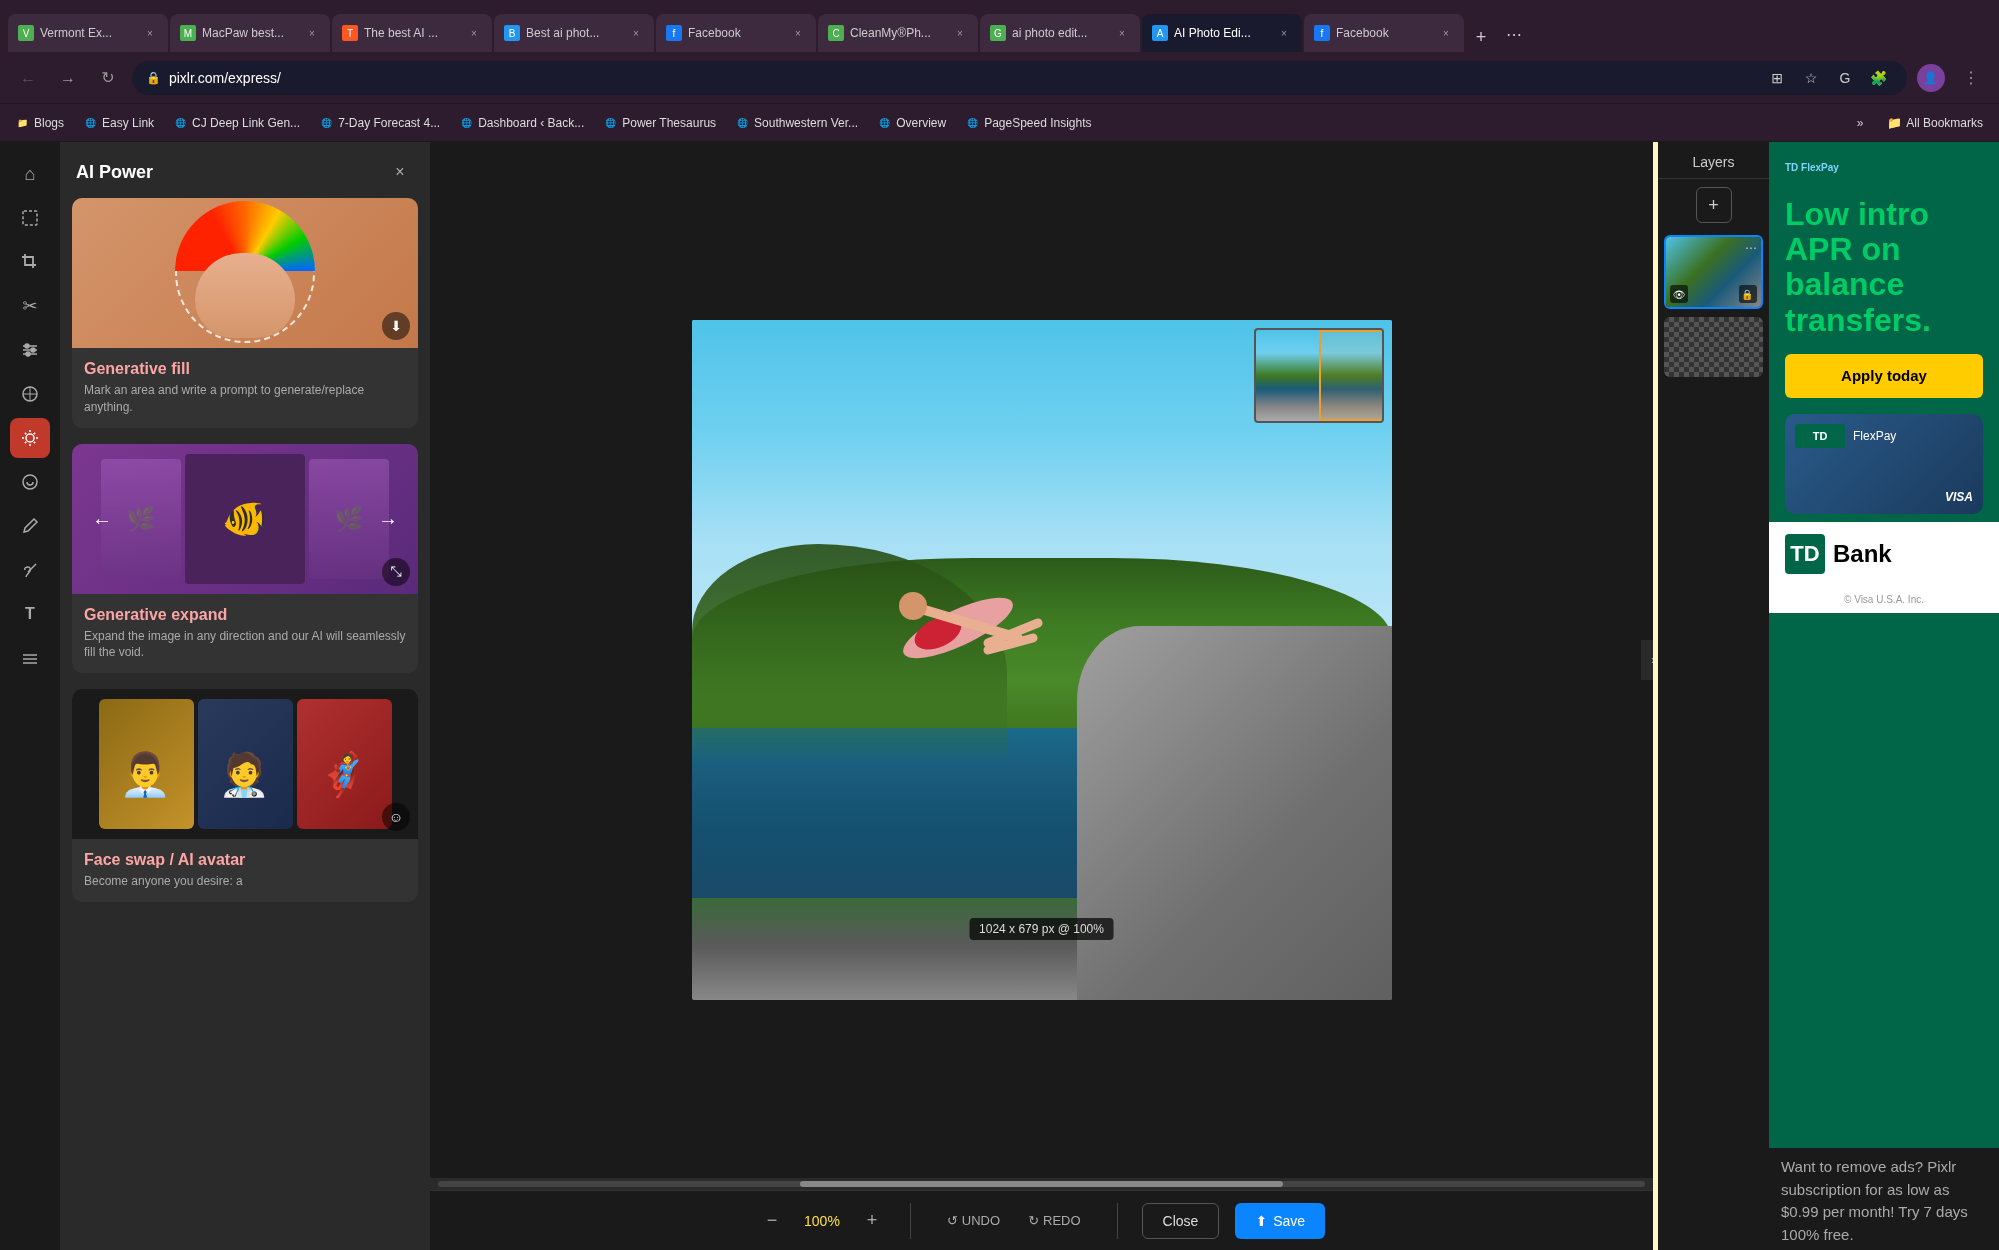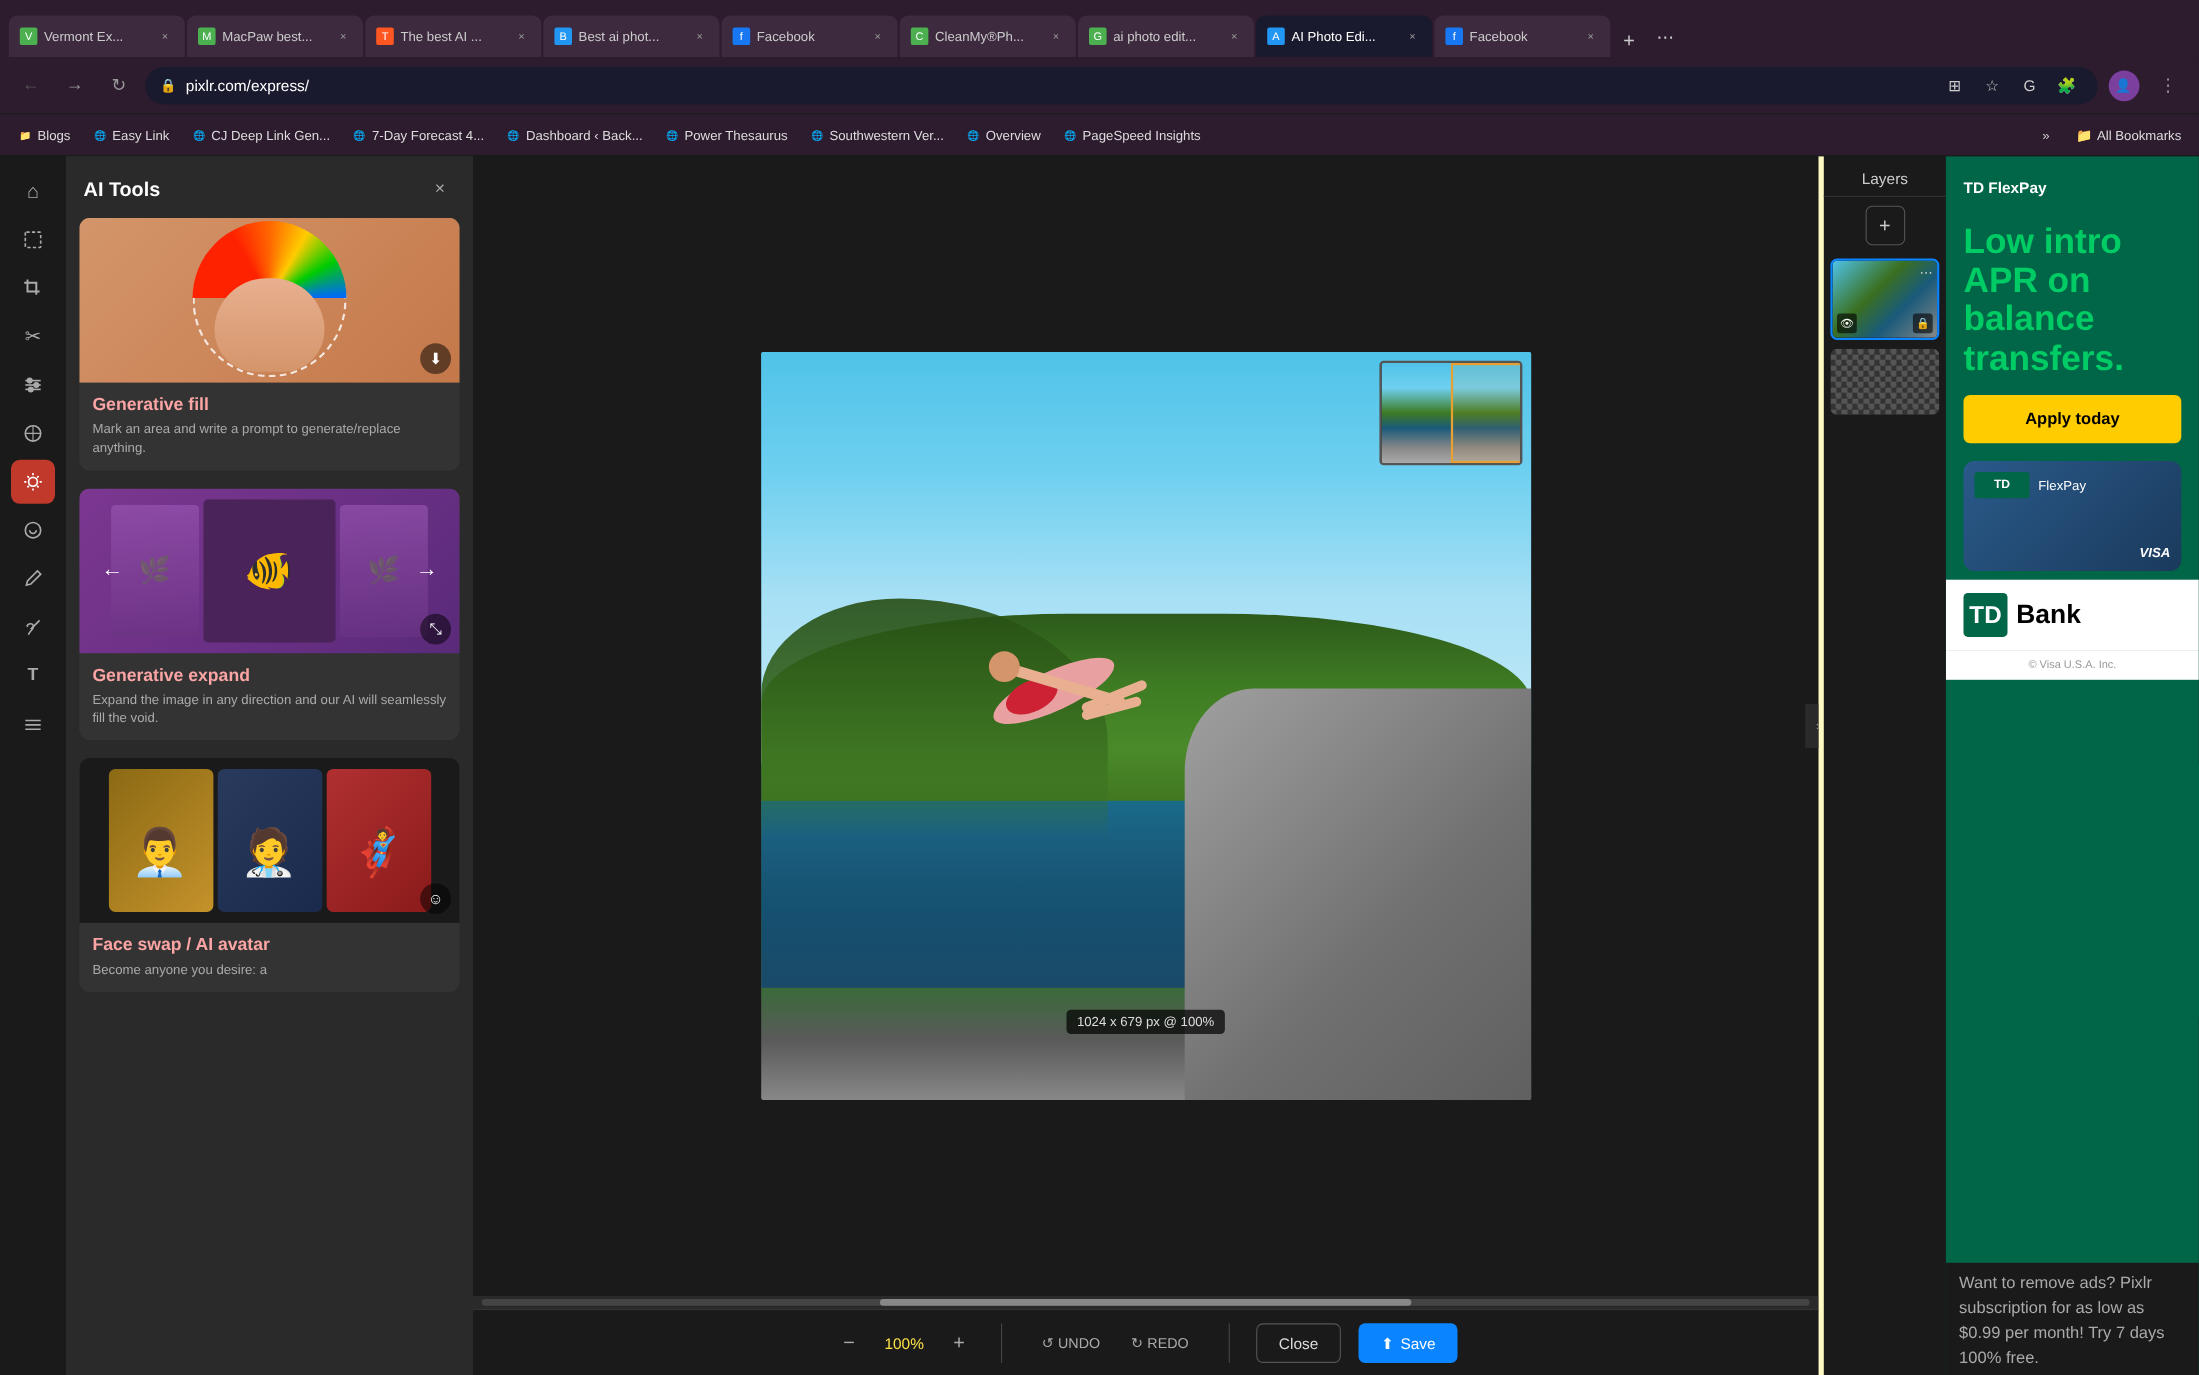--- a/index.html
+++ b/index.html
@@ -330,21 +330,21 @@
         <svg width="20" height="20" viewBox="0 0 20 20" fill="none" stroke="#aaa" stroke-width="1.5">
           <line x1="3" y1="7" x2="17" y2="7"></line>
           <line x1="3" y1="11" x2="17" y2="11"></line>
           <line x1="3" y1="15" x2="17" y2="15"></line>
         </svg>
       </div>
     </div>
 
     <div class="ai-tools-panel">
       <div class="panel-header">
-        <span class="panel-title">AI Tools</span>
+        <span class="panel-title">AI Power</span>
         <div class="panel-close">×</div>
       </div>
 
       <div class="tool-card">
         <div class="tool-card-image">
           <div class="gen-fill-bg">
 
             <div style="position:relative;width:200px;height:145px;display:flex;align-items:center;justify-content:center;">
 
               <div style="position:absolute;width:140px;height:140px;border:2px dashed rgba(255,255,255,0.8);border-radius:50%;top:2px;left:30px;"></div>
@@ -498,21 +498,21 @@
         </div>
       </div>
 
       <div class="layer-empty"></div>
     </div>
 
     <div class="ad-sidebar">
       <div class="ad-content">
         <div class="ad-brand">
           <div class="td-logo-area">
-            <div style="font-size:14px;font-weight:700;color:#ffffff;">TD FlexPay</div>
+            <div style="font-size:10px;font-weight:700;color:#7dd3fc;">TD FlexPay</div>
           </div>
         </div>
         <div class="ad-headline">Low intro APR on balance transfers.</div>
         <button class="apply-btn">Apply today</button>
         <div class="card-image-area">
           <div class="td-card">
             <div class="td-card-logo">
               <div style="background:#006647;width:50px;height:24px;border-radius:3px;display:flex;align-items:center;justify-content:center;">
                 <span style="color:#fff;font-size:11px;font-weight:900;">TD</span>
               </div>

